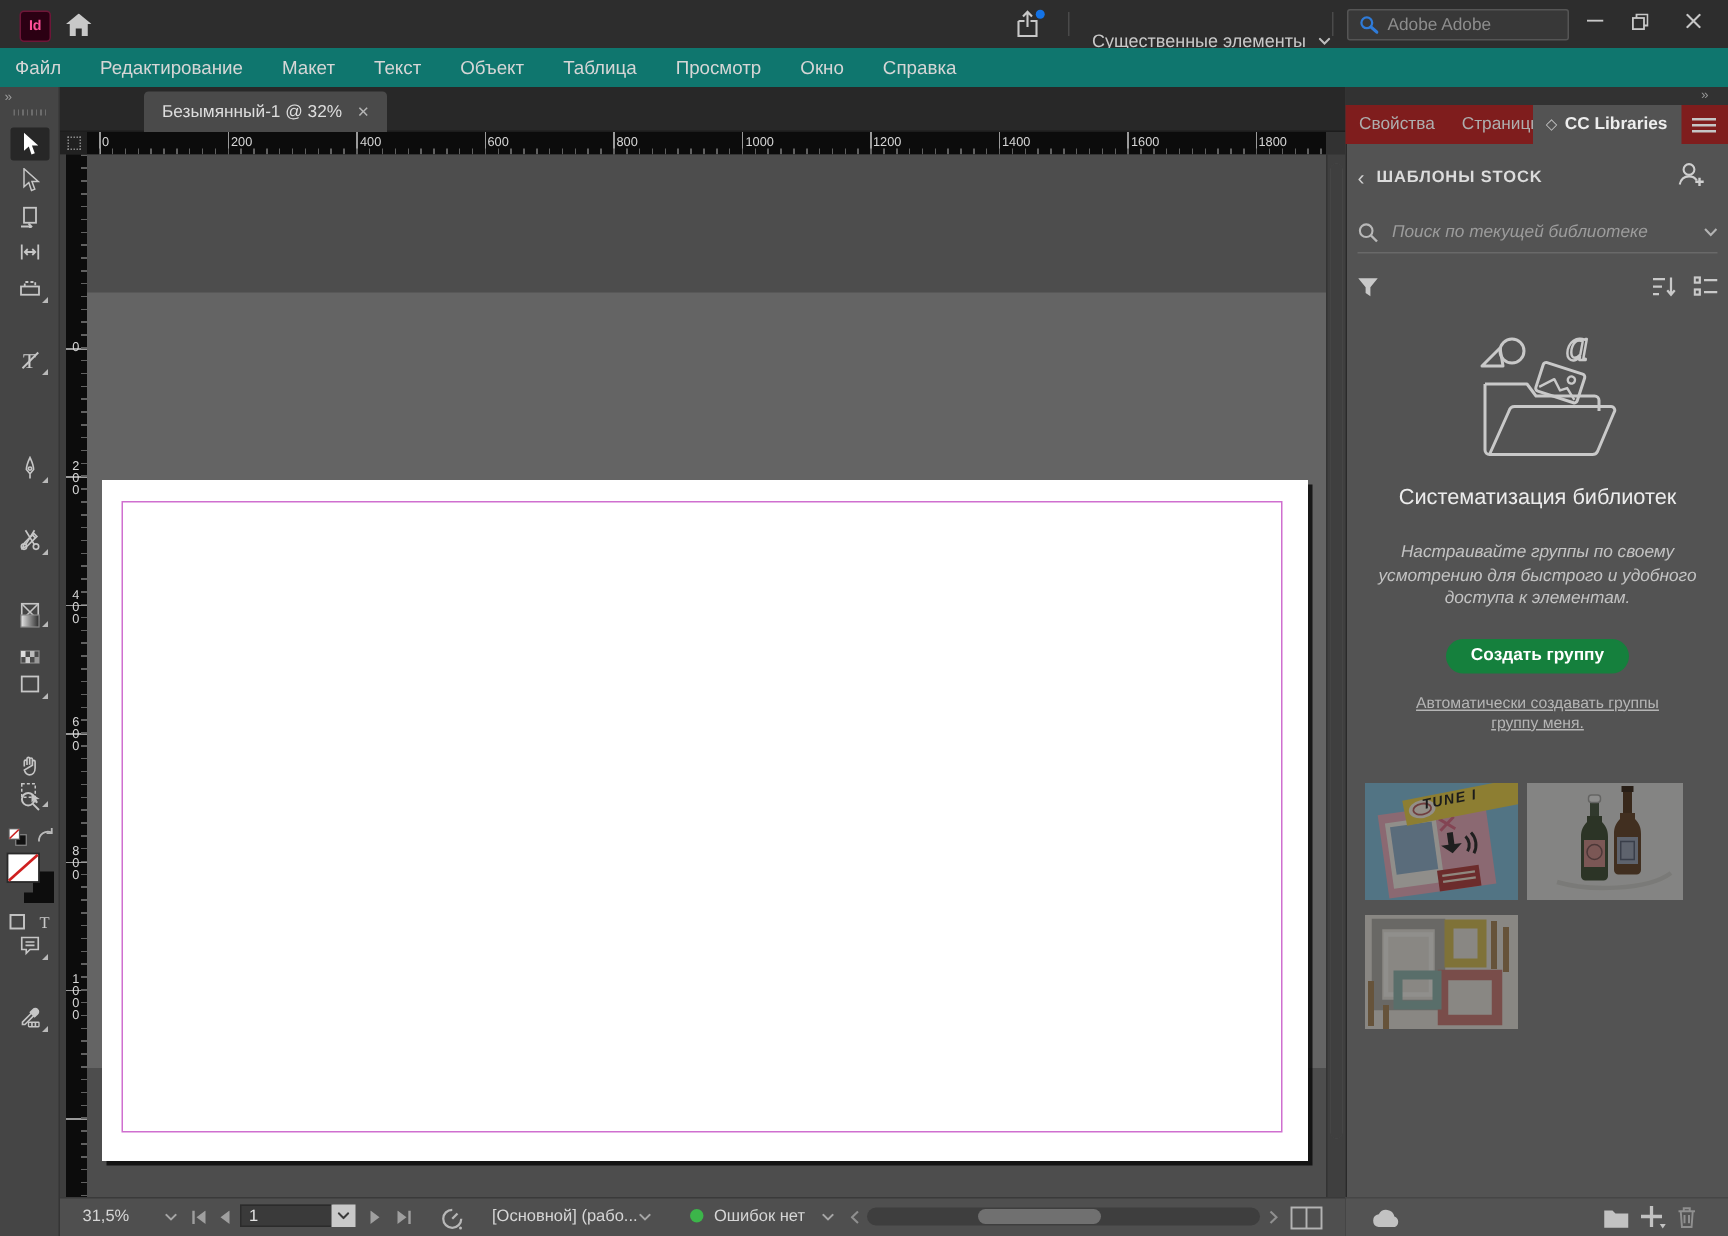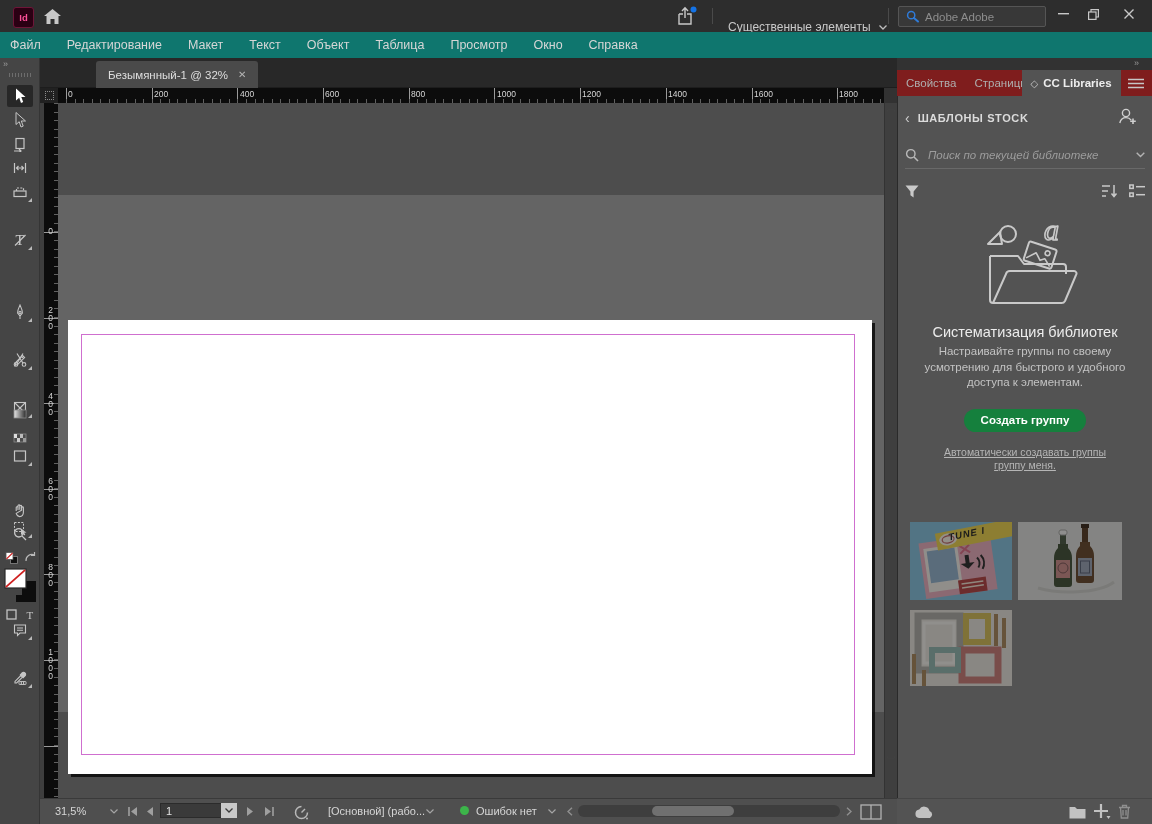--- a/index.html
+++ b/index.html
@@ -88,21 +88,21 @@
   #lib-back{font-size:14px;color:#cfcfcf;margin-right:8px;}
   #lib-title{font-size:11px;font-weight:bold;letter-spacing:.6px;color:#dcdcdc;}
   #invite-btn{position:absolute;right:8px;top:1px;}
   #lib-search{left:905px;top:142px;width:240px;height:26px;display:flex;align-items:center;gap:9px;
               border-bottom:1px solid #696969;}
   #lib-search .ph{font-style:italic;font-size:11.5px;color:#9c9c9c;flex:1;}
   #filter-row{left:905px;top:180px;width:240px;height:22px;display:flex;align-items:center;}
   #filter-row .right{margin-left:auto;display:flex;gap:11px;}
   #empty-state{left:905px;top:214px;width:240px;text-align:center;}
   #empty-title{font-size:14.5px;color:#ececec;margin-top:14px;}
-  #empty-text{font-size:11.5px;color:#c3c3c3;line-height:15.5px;margin-top:4px;}
+  #empty-text{font-size:11.5px;color:#c3c3c3;line-height:15.5px;margin-top:21px;font-style:italic;}
   #create-group-btn{display:inline-flex;align-items:center;justify-content:center;margin-top:18px;
       height:23px;padding:0 17px;border-radius:12px;background:#15803d;color:#fff;
       font-size:11.5px;font-weight:bold;}
   #auto-link{font-size:10.5px;color:#b5b5b5;line-height:13px;margin-top:14px;text-decoration:underline;}
   .thumb{overflow:hidden;background:#3c3c3c;}
   .thumb::after{content:"";position:absolute;inset:0;background:rgba(35,35,35,0.45);}
   #thumb1{left:910px;top:522px;width:102px;height:78px;}
   #thumb2{left:1018px;top:522px;width:104px;height:78px;}
   #thumb3{left:910px;top:610px;width:102px;height:76px;}
   #tune-text{position:absolute;left:38px;top:6px;transform:rotate(-11deg);color:#151515;

